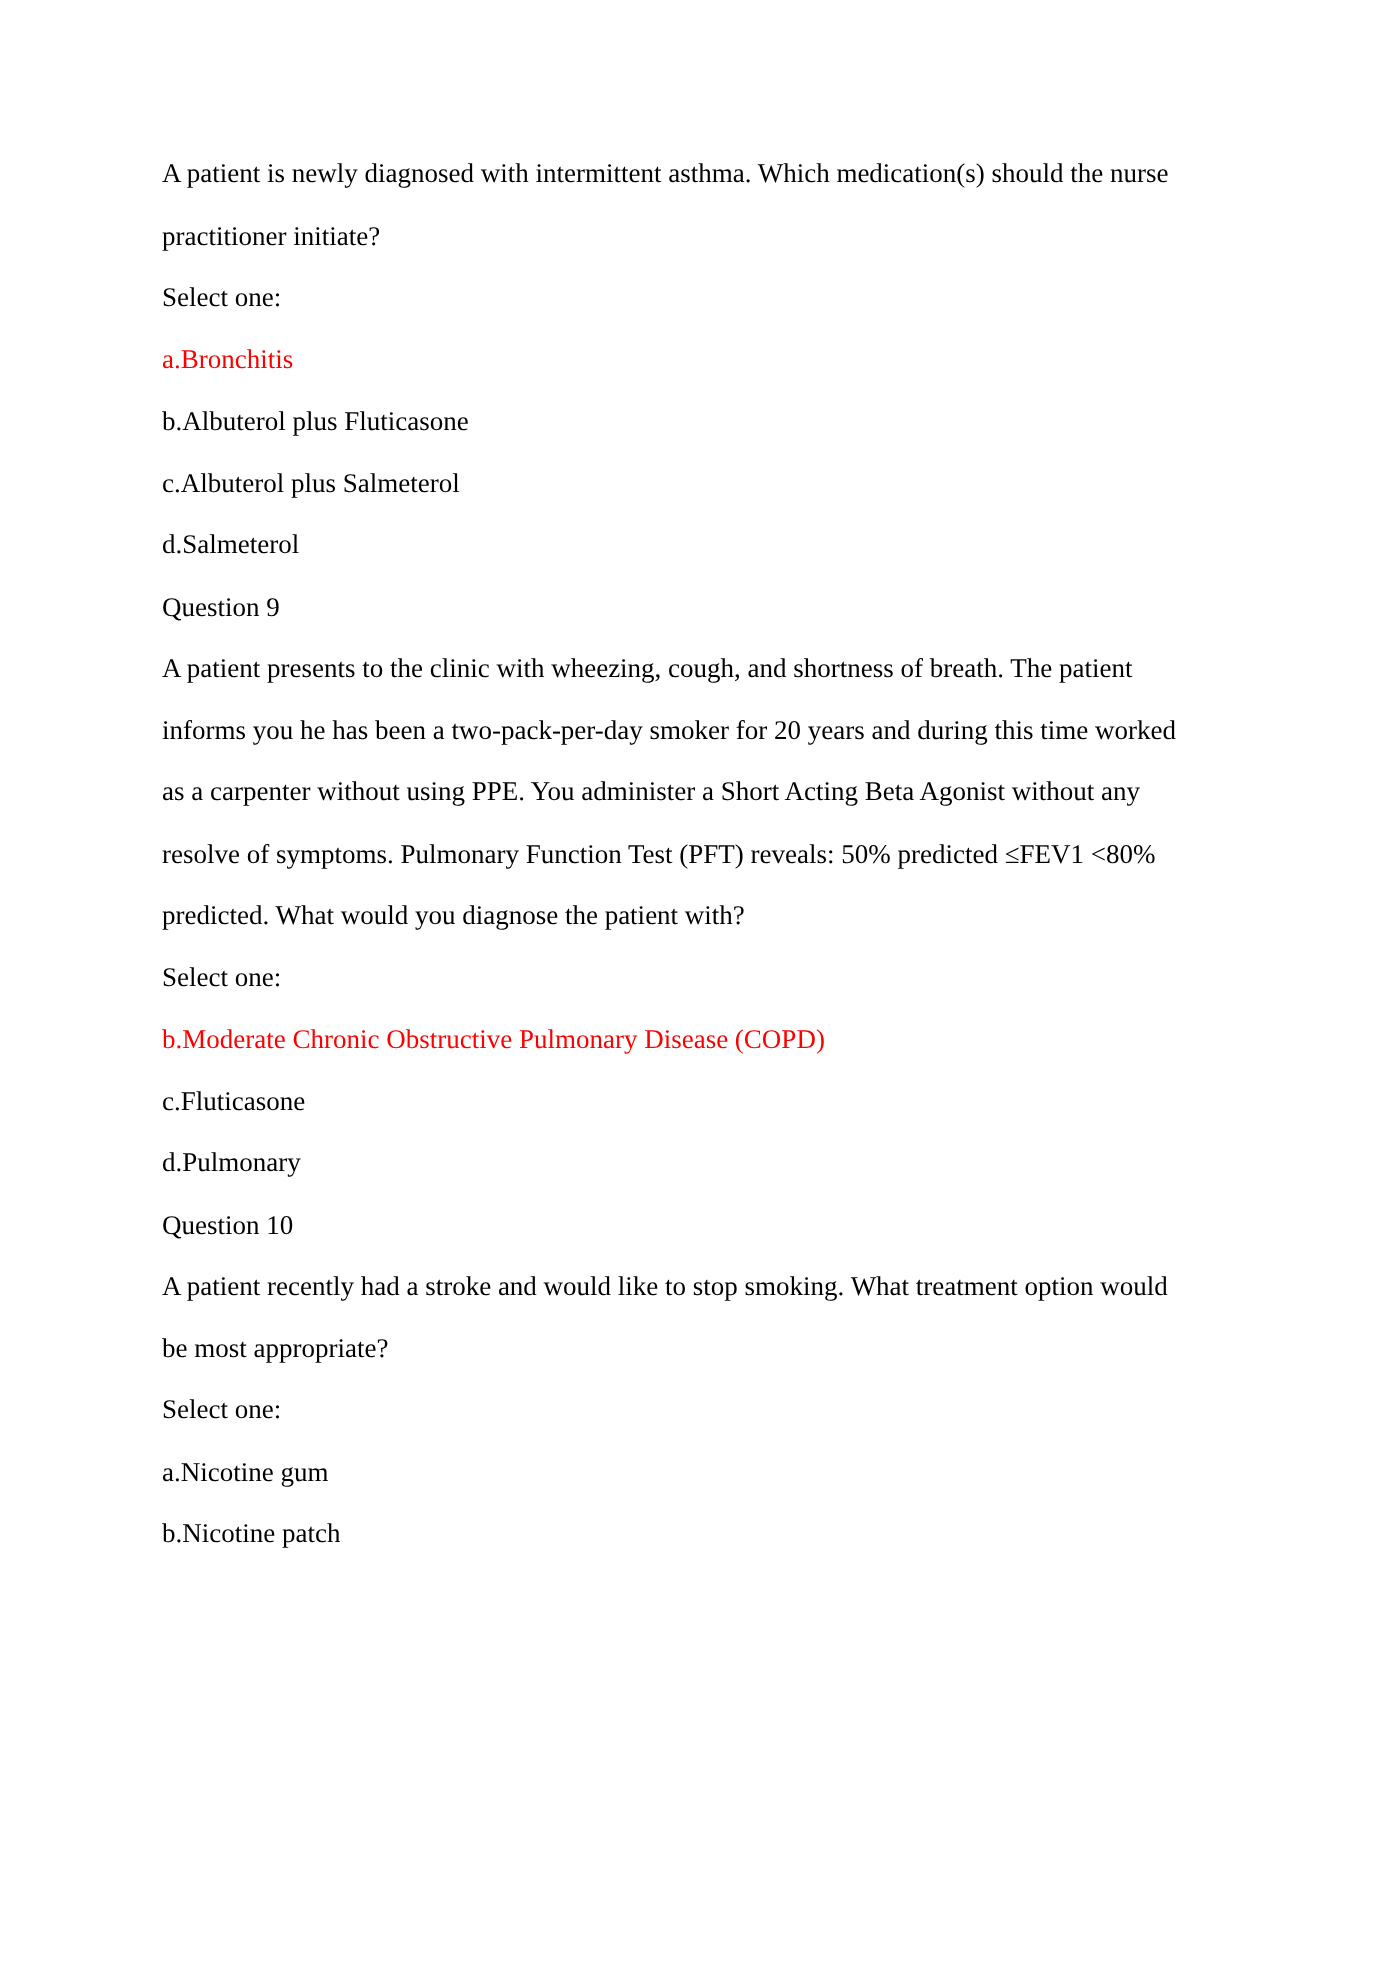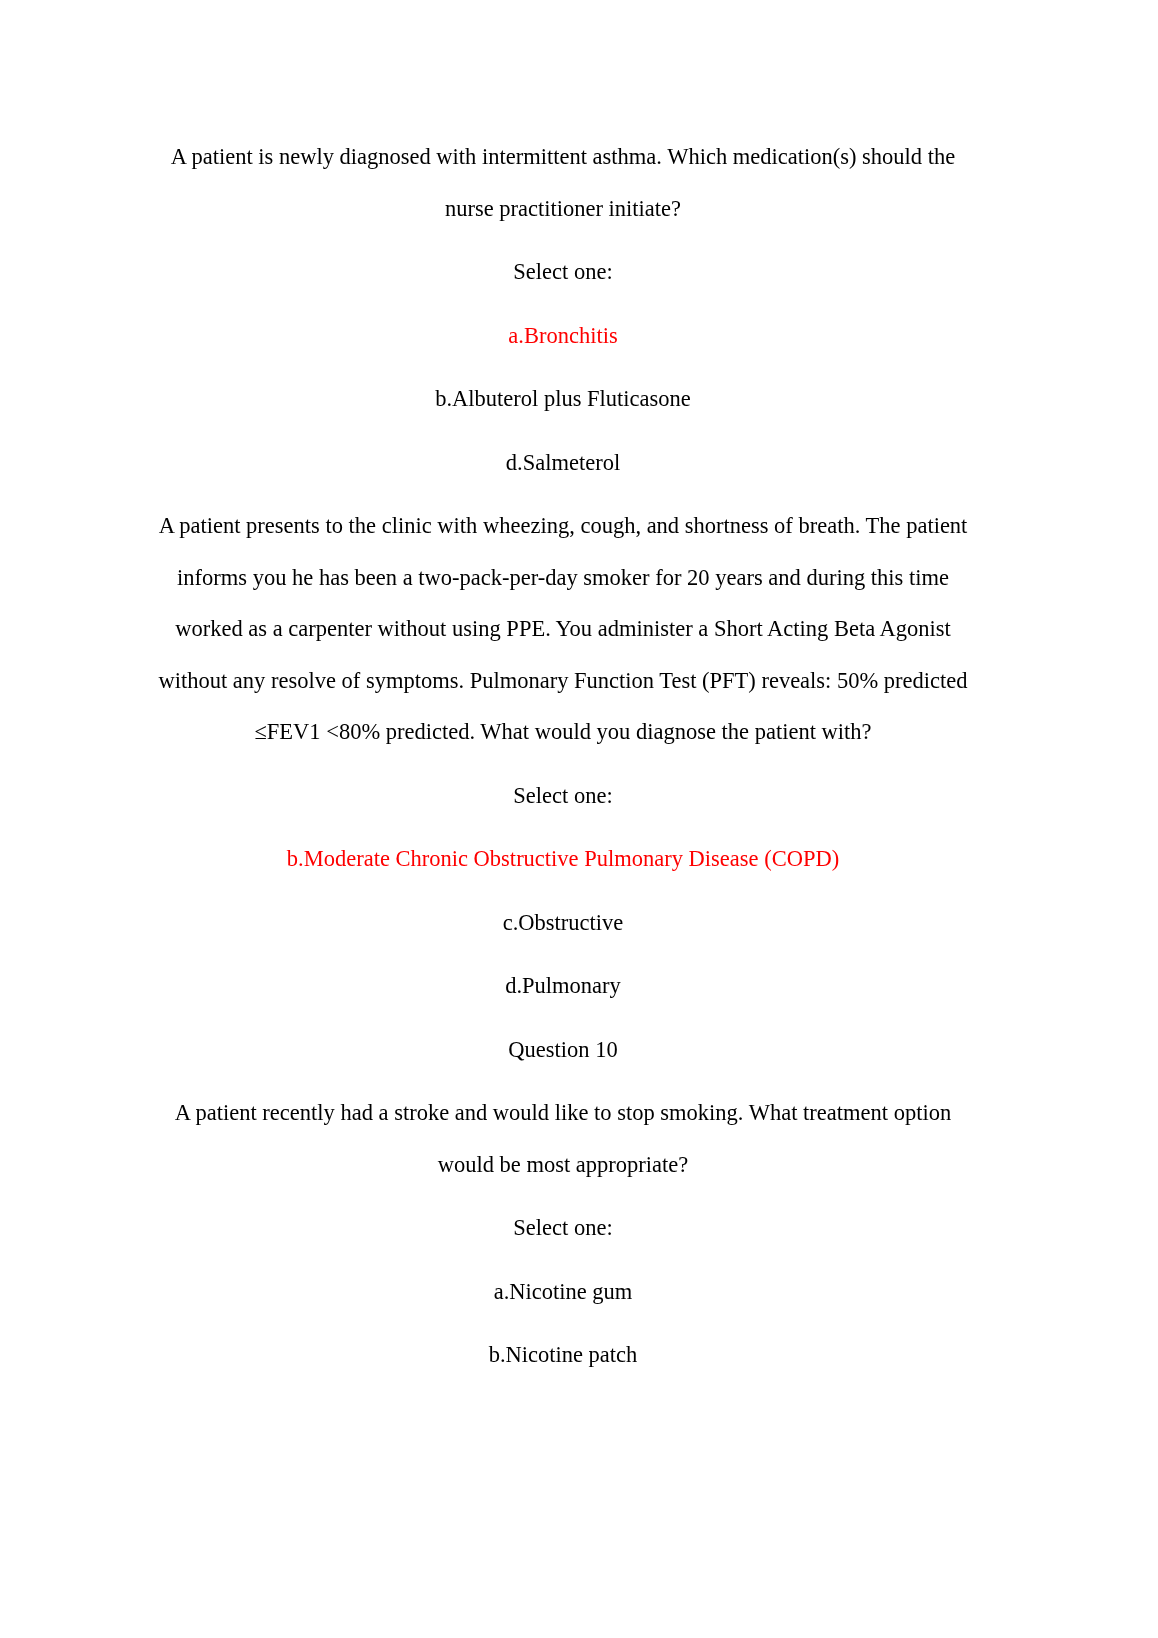--- a/index.html
+++ b/index.html
@@ -16,45 +16,46 @@
     box-sizing: content-box;
     padding: 119px 0 0 135px;
     width: 856px;
     color: var(--text-color, #000000);
     font-family: "Liberation Serif", serif;
     font-size: 22.5px;
     line-height: 51.5px;
     text-align: left;
   }
   .line {
-    margin: 12px;
-    text-align: center;
+    margin: 0;
   }
   .correct {
     color: var(--answer-color, #fe0000);
   }
 </style>
 </head>
 <body>
 
 <div class="doc">
 
   <section>
     <p class="line">A patient is newly diagnosed with intermittent asthma. Which medication(s) should the nurse practitioner initiate?</p>
     <p class="line">Select one:</p>
     <p class="line correct">a.Bronchitis</p>
     <p class="line">b.Albuterol plus Fluticasone</p>
+    <p class="line">c.Albuterol plus Salmeterol</p>
     <p class="line">d.Salmeterol</p>
   </section>
 
   <section>
+    <p class="line">Question 9</p>
     <p class="line">A patient presents to the clinic with wheezing, cough, and shortness of breath. The patient informs you he has been a two-pack-per-day smoker for 20 years and during this time worked as a carpenter without using PPE. You administer a Short Acting Beta Agonist without any resolve of symptoms. Pulmonary Function Test (PFT) reveals: 50% predicted ≤FEV1 &lt;80% predicted. What would you diagnose the patient with?</p>
     <p class="line">Select one:</p>
     <p class="line correct">b.Moderate Chronic Obstructive Pulmonary Disease (COPD)</p>
-    <p class="line">c.Obstructive</p>
+    <p class="line">c.Fluticasone</p>
     <p class="line">d.Pulmonary</p>
   </section>
 
   <section>
     <p class="line">Question 10</p>
     <p class="line">A patient recently had a stroke and would like to stop smoking. What treatment option would be most appropriate?</p>
     <p class="line">Select one:</p>
     <p class="line">a.Nicotine gum</p>
     <p class="line">b.Nicotine patch</p>
   </section>

